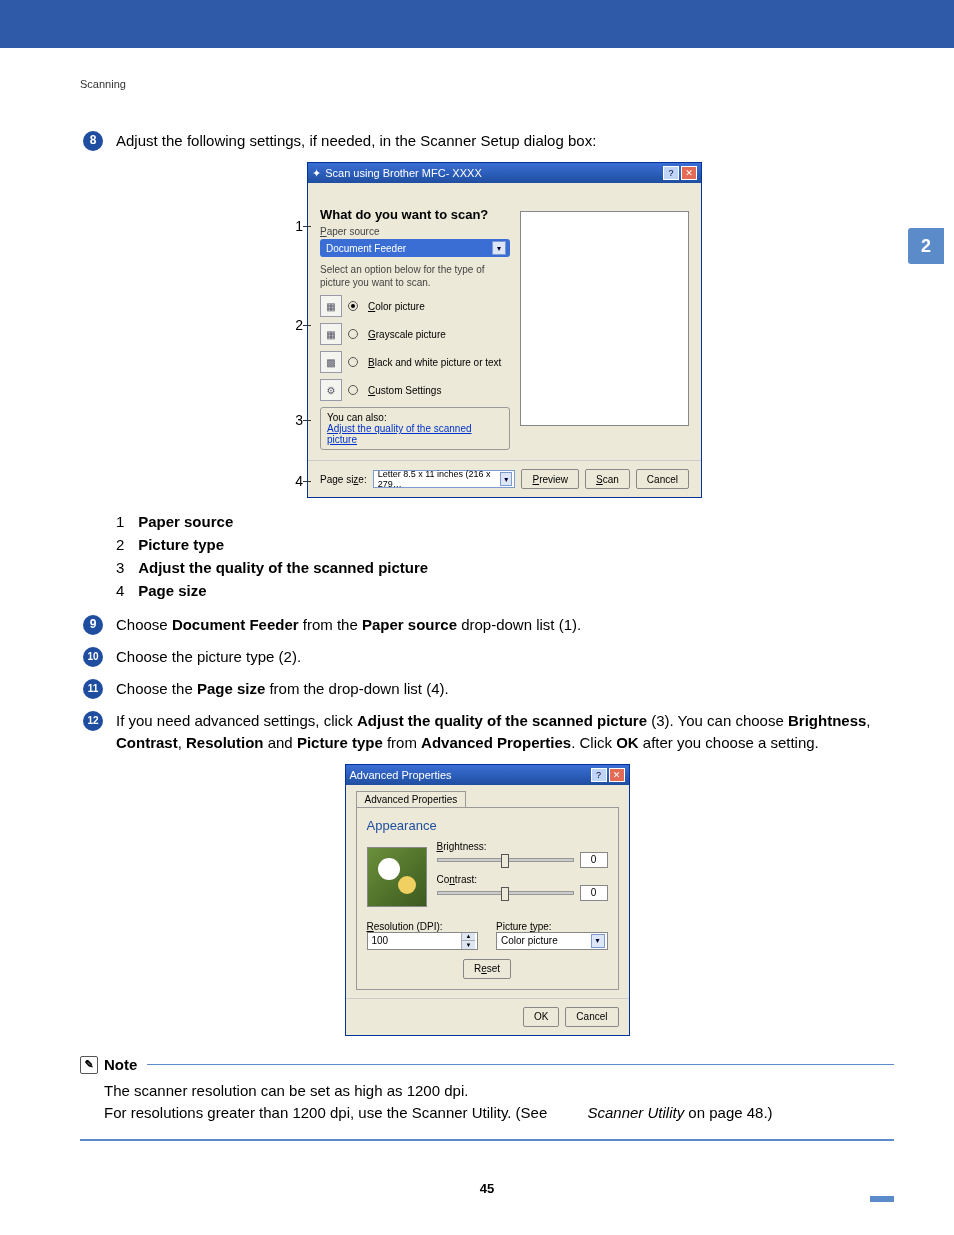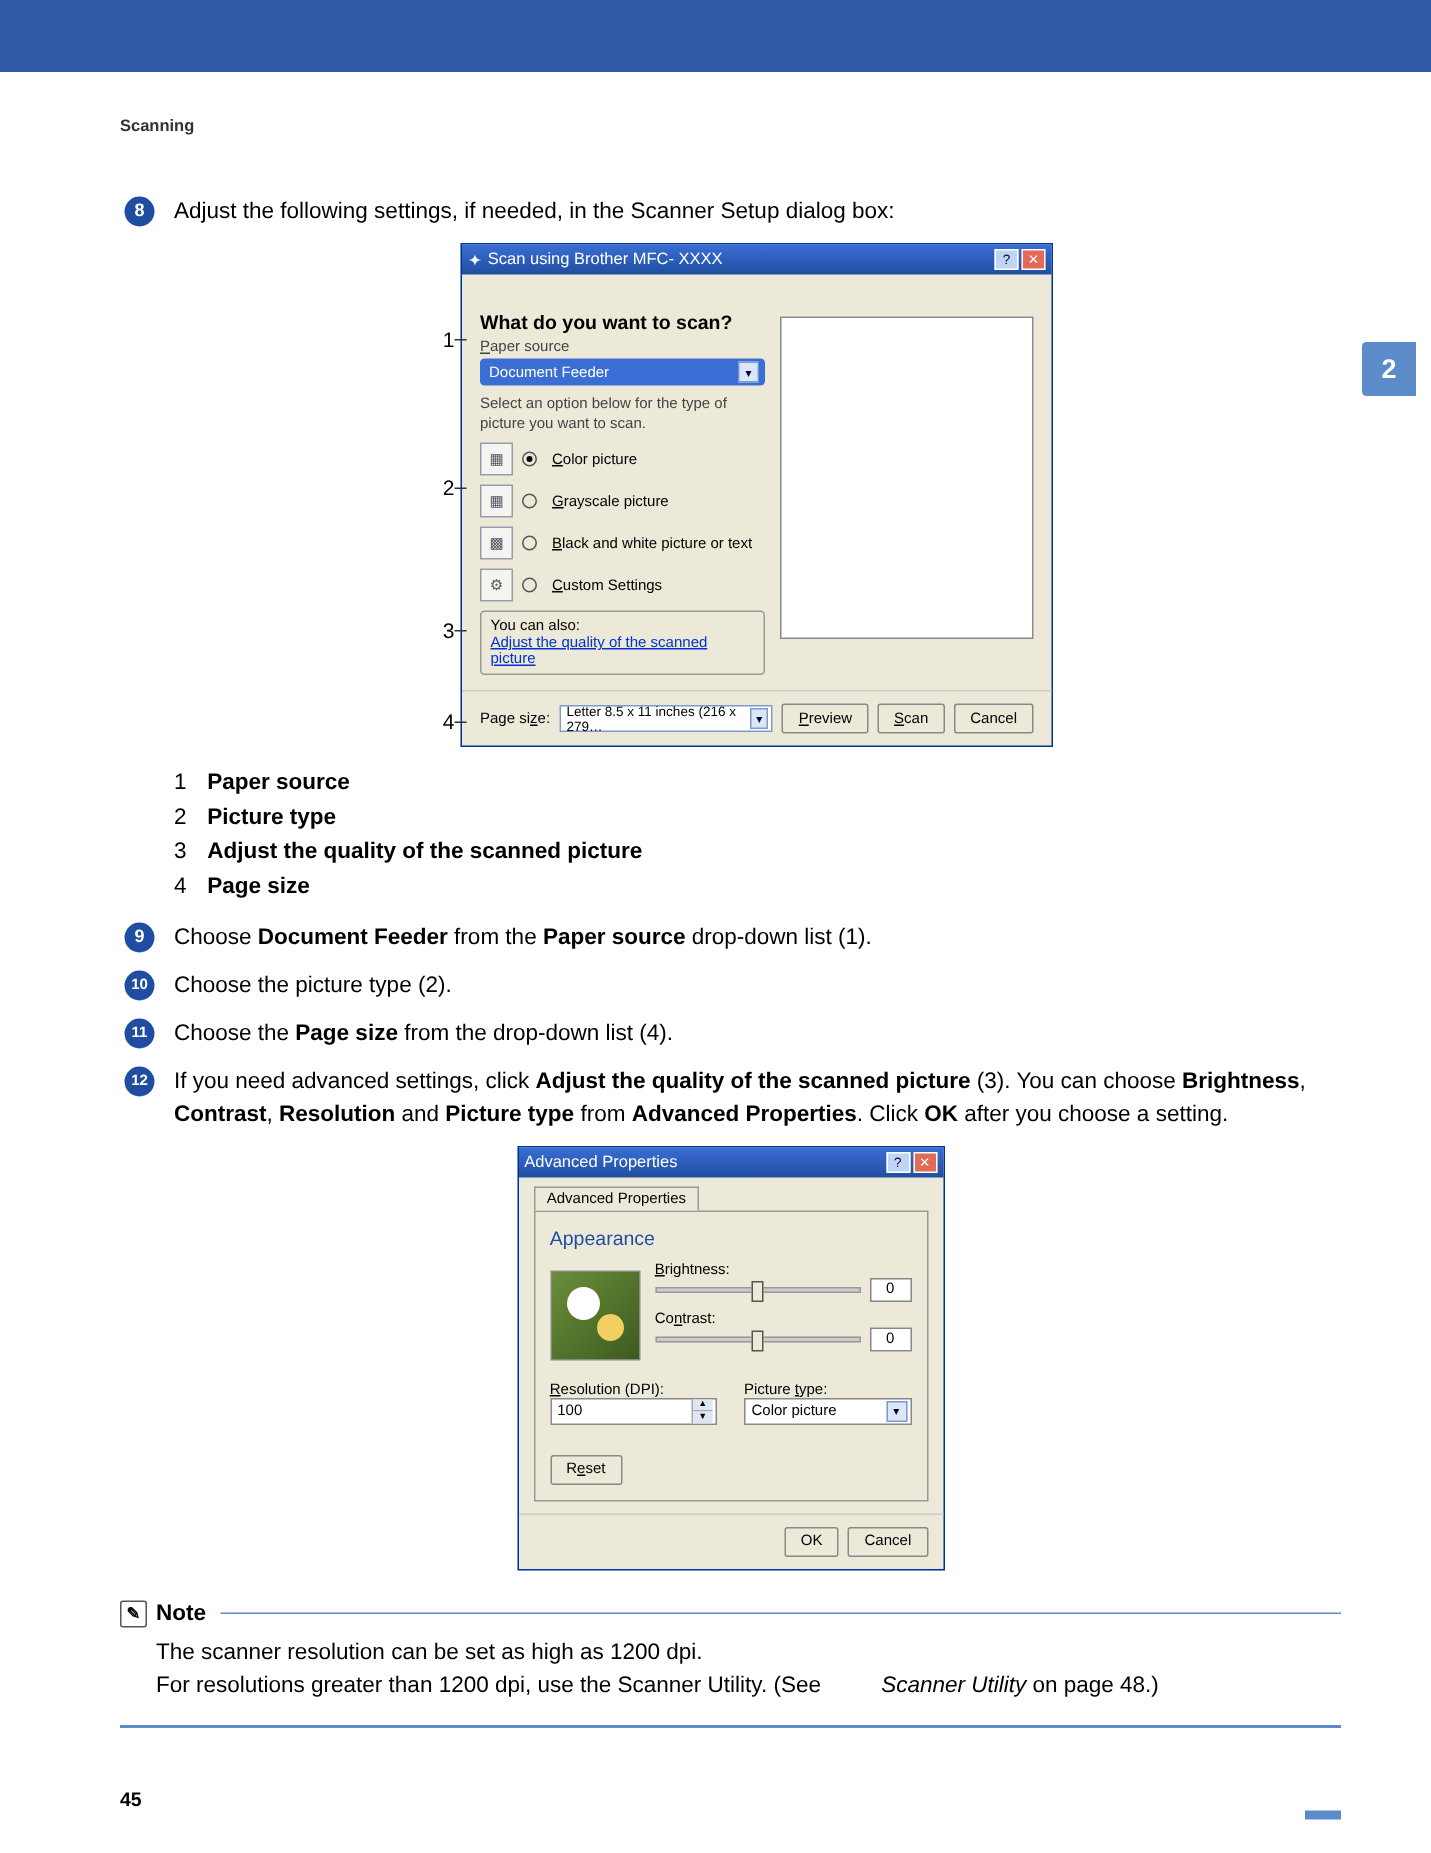--- a/index.html
+++ b/index.html
@@ -14,21 +14,20 @@
   }
   .top-bar { height: 48px; background: #2e5aa7; }
   .page {
     margin: 30px 60px 20px 80px;
     position: relative;
   }
   .section-header {
     font-size: 11px;
     color: #333;
     margin-bottom: 40px;
-    font-weight: bold;
   }
   .chapter-tab {
     position: absolute;
     right: -50px;
     top: 150px;
     width: 36px;
     height: 36px;
     background: #5b8bc9;
     color: #fff;
     font-weight: bold;
@@ -280,21 +279,21 @@
     padding:0 2px 0 4px; font-size:10px;
   }
   .spin-arrows {
     width:14px; height:16px; display:flex; flex-direction:column;
     border-left:1px solid #aaa;
   }
   .spin-arrows span {
     flex:1; font-size:6px; display:flex; align-items:center; justify-content:center;
     background:#dfe6f3; border-bottom:1px solid #aaa;
   }
-  .adv-reset { display:flex; justify-content:flex-start; margin-top:20px; }
+  .adv-reset { display:flex; justify-content:center; margin-top:9px; }
   .adv-foot {
     display:flex; justify-content:flex-end; gap:6px;
     padding: 8px 10px; border-top: 1px solid #ccc;
   }
 
   
   .note-block { margin-top: 20px; }
   .note-head {
     display:flex; align-items:center; gap:6px;
     font-weight:bold; font-size:15px;
@@ -303,21 +302,21 @@
     flex:1; height:1px; background:#5b8bc9; margin-left:4px;
   }
   .note-icon {
     width:18px; height:18px; border:1px solid #555; border-radius:2px;
     display:flex; align-items:center; justify-content:center; font-size:11px;
   }
   .note-body { margin: 6px 0 0 24px; line-height:1.5; }
   .note-close-hr { height:2px; background:#5b8bc9; margin-top:14px; }
 
   .page-num {
-    text-align: left;
+    text-align: center;
     font-weight: bold;
     font-size: 13px;
     margin-top: 40px;
     position: relative;
   }
   .page-num::after {
     content:"";
     position:absolute;
     right: 0;
     bottom: -6px;

